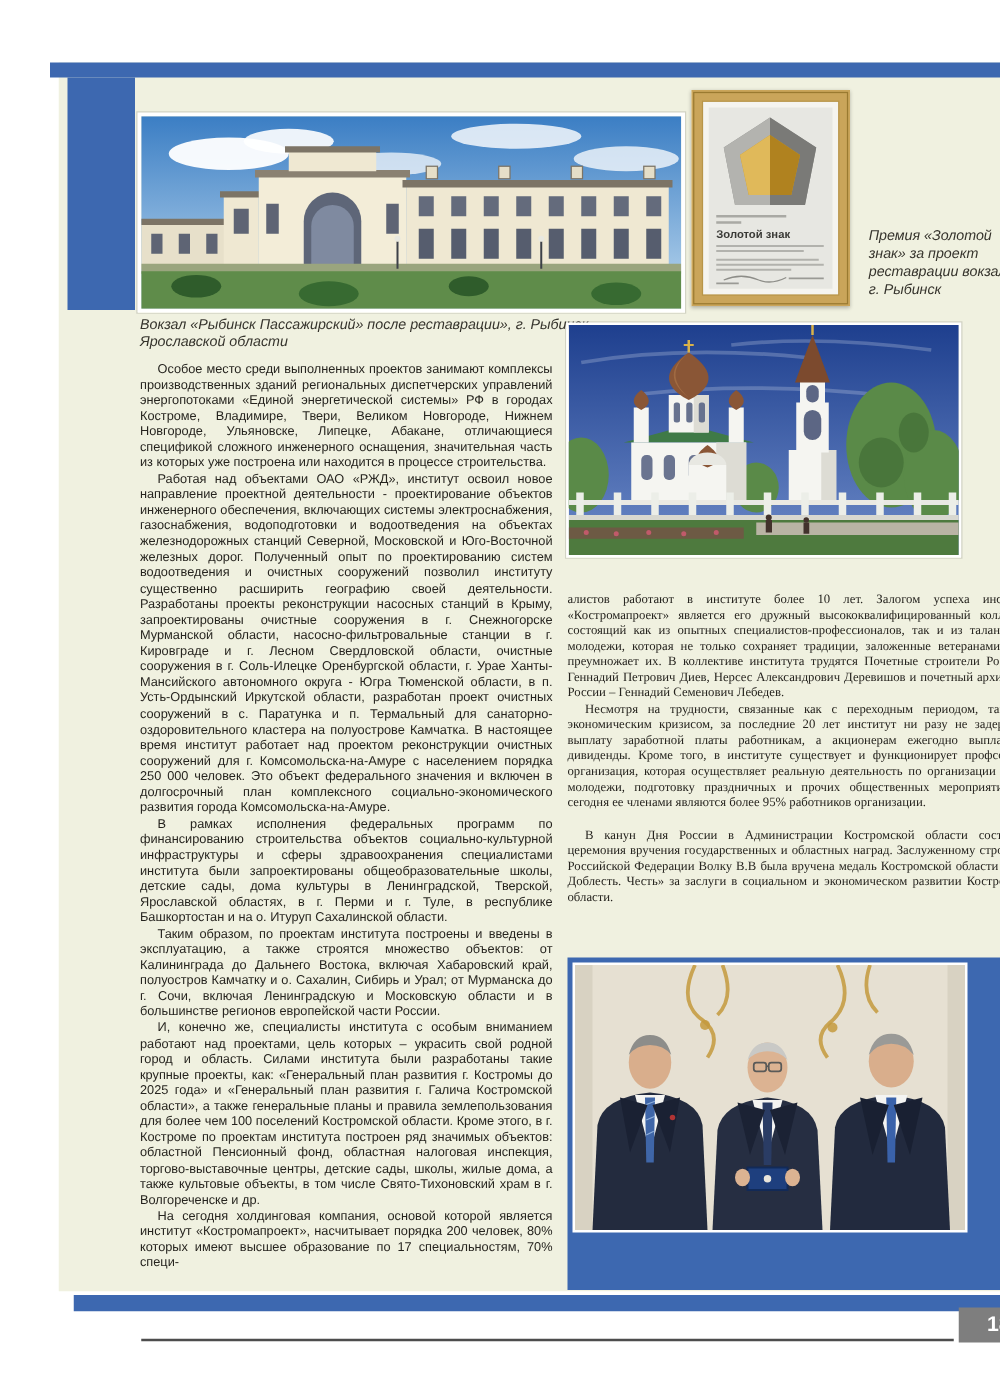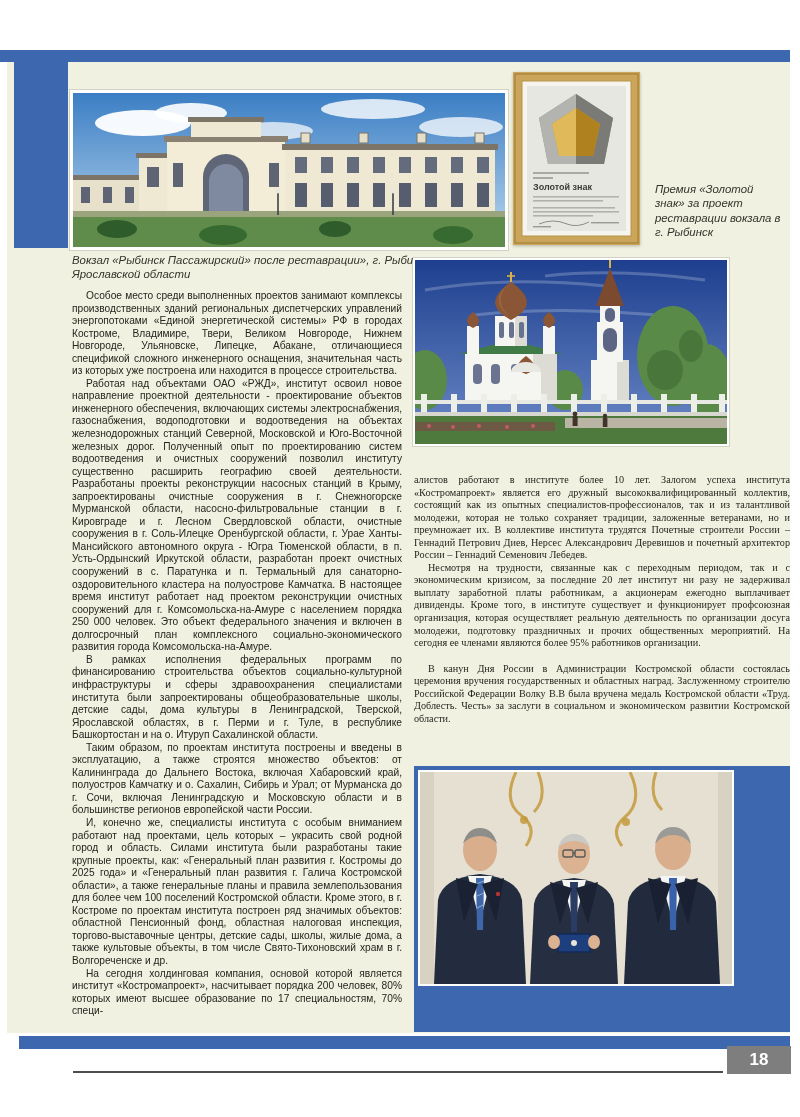--- a/index.html
+++ b/index.html
@@ -1,18 +1,18 @@
 <!DOCTYPE html>
 <html><head>
 <meta charset="utf-8">
 <style>
   html,body{margin:0;padding:0;background:#ffffff;}
   #page{position:relative;width:800px;height:1117px;background:#ffffff;overflow:hidden;
         font-family:"Liberation Sans","DejaVu Sans",sans-serif;color:#26241f;}
-  .abs{position:absolute;}
+  .abs{position:absolute;margin-left:40px;}
   .bar{background:#3d68b0;}
   .cream{background:#f0f1e0;}
   .photo-frame{border:3px solid #ffffff;box-shadow:0 0 0 1px rgba(0,0,0,.12);}
   .body-text{font-size:10.2px;line-height:12.55px;text-align:justify;}
   .body-text p{margin:0;}
   .body-text p.ind{text-indent:14px;}
   .body-text p.gap{margin-top:13px;}
   .caption{font-style:italic;font-size:11.4px;line-height:14.4px;color:#35332c;}
   .caption-white{font-style:italic;font-size:11px;line-height:13.6px;color:#ffffff;}
   .footer-mag{font-size:9.5px;font-weight:bold;letter-spacing:2.2px;color:#3d68b0;text-align:right;}

